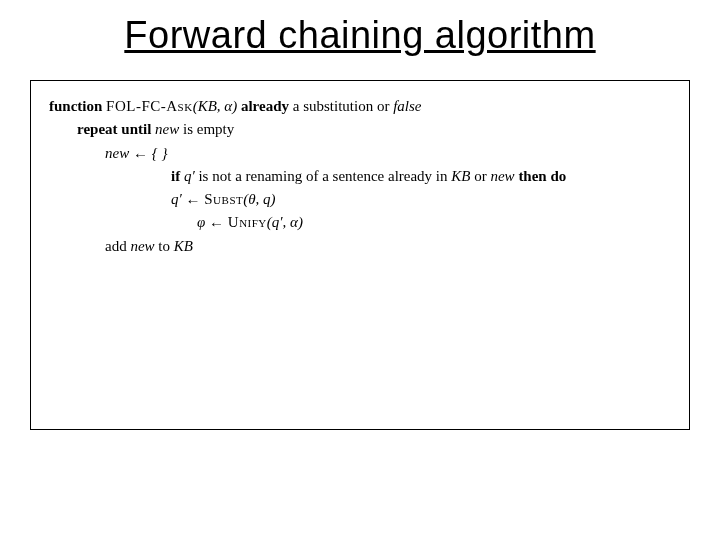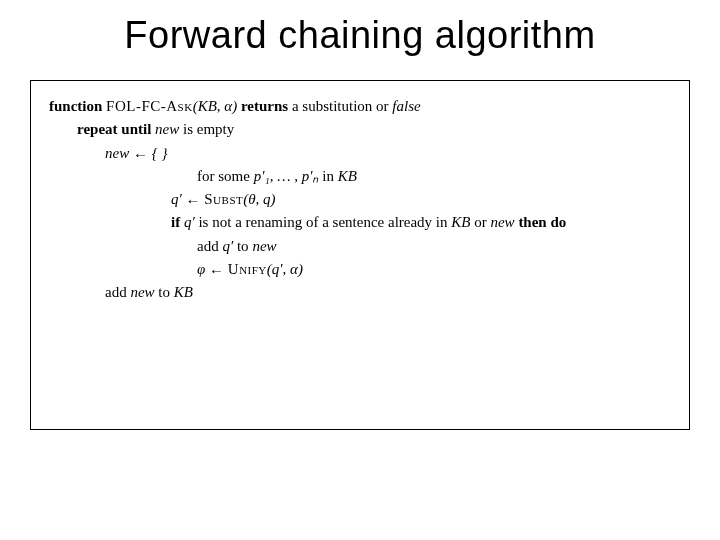--- a/index.html
+++ b/index.html
@@ -9,20 +9,21 @@
     height: 540px;
     background: #fff;
     font-family: "Times New Roman", Times, serif;
     color: #000;
   }
   .slide {
     width: 720px;
     height: 396px;
     position: relative;
     box-sizing: border-box;
+    text-decoration: underline;
   }
   .title {
     font-family: Arial, Helvetica, sans-serif;
     font-size: 38px;
     text-align: center;
     padding-top: 14px;
     letter-spacing: 0.5px;
   }
   .algo-box {
     position: absolute;
@@ -55,66 +56,54 @@
 
 <div class="slide">
 
   <div class="title">Forward chaining algorithm</div>
 
   <div class="algo-box">
 
     <p>
       <span class="kw">function</span>
       <span class="sc">FOL-FC-Ask</span><span class="it">(KB, α)</span>
-      <span class="kw">returns</span>
+      <span class="kw">already</span>
       <span>a substitution or</span>
       <span class="it">false</span>
     </p>
 
     <p class="i1">
       <span class="kw">repeat until</span>
       <span class="it">new</span>
       <span>is empty</span>
     </p>
 
     <p class="i2">
       <span class="it">new ← { }</span>
     </p>
 
 
 
 
-    <p class="i5">
-      <span>for some</span>
-      <span class="it">p′₁, … , p′ₙ</span>
-      <span>in</span>
-      <span class="it">KB</span>
-    </p>
-
-    <p class="i4">
-      <span class="it">q′ ←</span>
-      <span class="sc">Subst</span><span class="it">(θ, q)</span>
-    </p>
 
     <p class="i4">
       <span class="kw">if</span>
       <span class="it">q′</span>
       <span>is not a renaming of a sentence already in</span>
       <span class="it">KB</span>
       <span>or</span>
       <span class="it">new</span>
       <span class="kw">then do</span>
     </p>
 
-    <p class="i5">
-      <span>add</span>
-      <span class="it">q′</span>
-      <span>to</span>
-      <span class="it">new</span>
+    <p class="i4">
+      <span class="it">q′ ←</span>
+      <span class="sc">Subst</span><span class="it">(θ, q)</span>
     </p>
+
 
     <p class="i5">
       <span class="it">φ ←</span>
       <span class="sc">Unify</span><span class="it">(q′, α)</span>
     </p>
 
 
     <p class="i2">
       <span>add</span>
       <span class="it">new</span>

